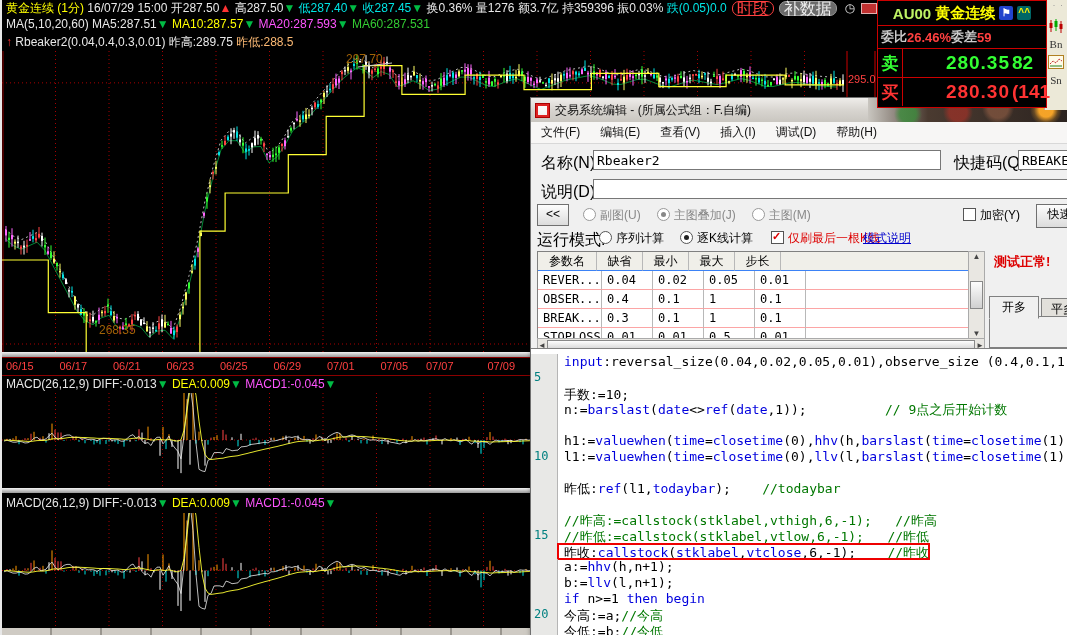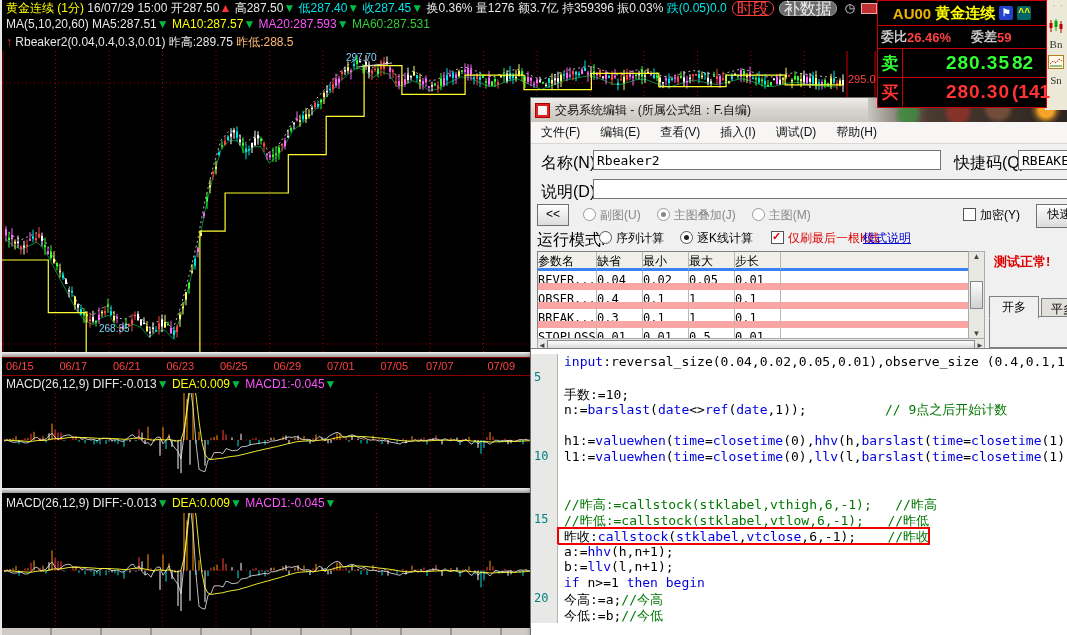--- a/index.html
+++ b/index.html
@@ -11,21 +11,21 @@
   .segrow{position:absolute;left:4px;white-space:pre;font-size:12px;line-height:15px;display:flex;align-items:center;}
   .segrow span{white-space:pre;}
   .badge{font-size:16px;border-radius:7px;padding:0 4px;margin-left:5px;line-height:13px;}
   .badge.red{color:#ff4040;border:1px solid #ff4040;}
   .badge.gray{color:#eee;background:#6b6b6b;border:1px solid #999;}
   .ibar-icon{margin-left:6px;font-size:12px;line-height:13px;}
   #icon-chip{display:inline-block;width:14px;height:9px;background:#c03030;border:1px solid #e0b0b0;margin-left:6px;}
   #icon-split{color:#ff4040;font-size:12px;margin-left:8px;}
   #icon-downarrow{color:#ff3030;font-weight:bold;margin-left:8px;}
   #icon-clock{color:#ddd;margin-left:8px;}
-  .chart-label{position:absolute;font-size:10px;color:#7dd3fc;z-index:3;}
+  .chart-label{position:absolute;font-size:12px;color:#a16207;z-index:3;}
   #axis-price{color:#ff4040;font-size:11px;}
   .sep3d{position:absolute;left:0;width:875px;height:5px;background:linear-gradient(#f2f2f2,#9a9a9a);z-index:2;}
   #dates{position:absolute;left:0;top:357px;width:875px;height:17px;border-top:1px solid #8b0000;border-bottom:1px solid #8b0000;z-index:2;}
   #dates span{position:absolute;top:2px;font-size:11px;color:#ff4040;}
   #bottom-strip{position:absolute;left:0;top:628px;width:532px;height:7px;z-index:2;
      background:repeating-linear-gradient(90deg,#cfcbc4 0 48px,#9a968f 48px 50px);}
   svg.chart{position:absolute;left:0;z-index:1;}
   
   #quote-panel{position:absolute;left:877px;top:0;width:168px;height:106px;background:#000;
      border:1px solid #cc0000;z-index:30;font-weight:bold;}
@@ -78,22 +78,22 @@
      vertical-align:-2px;margin-right:4px;position:relative;font-size:11px;line-height:11px;text-align:center;font-weight:bold;}
   .cb.checked::after{content:"✓";position:absolute;left:0;top:-1px;}
   .opt{margin-right:16px;font-size:12px;white-space:nowrap;}
   .opt.dis{color:#888;margin-top:48px;}
   #mode-help{color:#0000cc;text-decoration:underline;font-size:12px;}
   
   #ptable{position:absolute;left:6px;top:153px;width:430px;height:86px;background:#fff;
      border:1px solid #808080;overflow:hidden;font:12px "DejaVu Sans Mono",monospace;}
   .prow{display:flex;height:19px;line-height:19px;}
   .prow.hdr{background:#f0efe9;font-family:"Liberation Sans",sans-serif;}
-  .pcell{border-right:1px solid #b8b8b8;border-bottom:7px solid #fca5a5;overflow:hidden;white-space:nowrap;}
-  .prow.hdr .pcell{border-bottom:3px solid #3b82f6;text-align:left;padding-left:0;}
+  .pcell{border-right:1px solid #b8b8b8;border-bottom:1px solid #fca5a5;padding-left:5px;overflow:hidden;white-space:nowrap;}
+  .prow.hdr .pcell{border-bottom:1px solid #3b82f6;text-align:center;padding-left:0;}
   .c0{width:58px;} .c1,.c2,.c3,.c4{width:45px;} .cfill{flex:1;border-right:none;}
   .vscroll{position:absolute;left:437px;top:153px;width:15px;height:86px;background:#e9e7e2;border:1px solid #aaa;
      display:flex;flex-direction:column;justify-content:space-between;align-items:center;font-size:8px;color:#444;}
   .vscroll .thumb{width:11px;height:26px;background:linear-gradient(#fdfdfd,#d0d0d0);border:1px solid #888;}
   .hscroll{position:absolute;left:6px;top:240px;width:446px;height:13px;background:#e9e7e2;border:1px solid #aaa;
      display:flex;justify-content:space-between;align-items:center;font-size:8px;color:#444;}
   .hscroll .thumb{height:9px;flex:1;margin:0 1px;background:linear-gradient(#fdfdfd,#d0d0d0);border:1px solid #888;}
   #test-status{position:absolute;left:463px;top:155px;color:#dd0000;font-weight:bold;font-size:13px;}
   .tab{position:absolute;top:198px;height:21px;border:1px solid #808080;border-bottom:none;background:#f0f0f0;
      font-size:12px;text-align:center;line-height:21px;}
@@ -1219,29 +1219,29 @@
       <line x1="869" y1="57.5" x2="869" y2="52.51739021901041" stroke="#ff4444" stroke-width="1"></line>
       <line x1="872" y1="57.5" x2="872" y2="56.55082145195454" stroke="#ff9900" stroke-width="1"></line>
       <path d="M2,58.8L5,57.7L8,59.0L11,60.1L14,60.1L17,59.2L20,59.7L23,61.1L26,60.9L29,58.8L32,55.2L35,54.1L38,57.4L41,57.4L44,56.2L47,52.2L50,49.1L53,53.9L56,56.9L59,54.8L62,52.3L65,51.4L68,51.4L71,54.2L74,54.2L77,54.4L80,56.5L83,55.6L86,56.9L89,56.6L92,56.9L95,58.5L98,56.5L101,55.4L104,55.7L107,56.1L110,57.6L113,57.4L116,57.0L119,59.0L122,59.0L125,55.8L128,52.5L131,51.0L134,55.4L137,53.1L140,58.6L143,61.6L146,60.7L149,64.2L152,57.4L155,54.2L158,54.1L161,62.2L164,57.7L167,52.7L170,62.7L173,67.4L176,71.5L179,80.5L182,52.4L185,15.8L188,-11.0L191,17.5L194,61.4L197,93.3L200,95.3L203,96.1L206,82.3L209,80.6L212,73.0L215,72.8L218,72.9L221,74.0L224,68.1L227,69.1L230,70.7L233,70.3L236,69.8L239,66.0L242,65.5L245,65.1L248,63.1L251,62.6L254,62.2L257,61.5L260,60.9L263,60.3L266,61.0L269,58.8L272,58.8L275,57.8L278,56.8L281,55.9L284,54.7L287,53.8L290,54.5L293,53.4L296,54.0L299,56.2L302,57.3L305,56.6L308,57.1L311,59.2L314,57.0L317,53.2L320,54.4L323,58.7L326,53.8L329,51.4L332,49.5L335,48.2L338,49.6L341,53.8L344,53.5L347,52.2L350,51.3L353,52.2L356,54.4L359,55.5L362,54.4L365,56.4L368,57.6L371,57.3L374,57.4L377,58.8L380,57.7L383,58.5L386,58.8L389,60.3L392,60.8L395,61.7L398,62.3L401,60.1L404,60.8L407,59.1L410,59.1L413,57.1L416,58.9L419,58.0L422,58.7L425,57.9L428,56.8L431,56.8L434,56.0L437,57.5L440,57.6L443,55.8L446,57.9L449,58.5L452,57.2L455,58.5L458,59.8L461,58.8L464,56.5L467,60.5L470,62.6L473,58.0L476,62.2L479,59.5L482,59.8L485,60.4L488,62.9L491,59.6L494,57.4L497,59.0L500,58.6L503,58.2L506,58.2L509,57.9L512,59.4L515,58.2L518,56.9L521,57.2L524,57.0L527,57.8L530,56.2L533,56.0L536,57.1L539,59.8L542,62.3L545,61.4L548,57.1L551,54.2L554,58.0L557,57.2L560,59.2L563,58.6L566,58.4L569,59.4L572,59.4L575,60.5L578,59.4L581,59.1L584,59.3L587,60.4L590,58.3L593,59.1L596,60.4L599,59.4L602,60.0L605,60.6L608,61.1L611,60.8L614,61.9L617,61.4L620,59.3L623,59.6L626,58.2L629,56.4L632,56.0L635,57.8L638,57.2L641,57.7L644,58.6L647,58.3L650,57.6L653,56.4L656,55.3L659,55.4L662,57.1L665,57.6L668,56.1L671,56.6L674,58.4L677,58.6L680,57.5L683,56.2L686,55.5L689,57.2L692,55.6L695,56.8L698,56.3L701,58.1L704,59.6L707,59.1L710,59.1L713,58.4L716,57.0L719,57.6L722,58.4L725,56.8L728,56.7L731,58.5L734,58.4L737,58.8L740,57.4L743,57.9L746,59.5L749,57.8L752,58.3L755,59.1L758,59.2L761,60.7L764,61.3L767,63.1L770,60.3L773,60.3L776,61.2L779,63.4L782,61.3L785,62.1L788,59.5L791,58.6L794,59.1L797,60.2L800,59.7L803,58.2L806,56.8L809,55.8L812,55.6L815,55.1L818,55.6L821,56.4L824,55.4L827,54.7L830,56.7L833,57.3L836,56.6L839,58.0L842,59.1L845,59.0L848,57.0L851,58.0L854,59.5L857,60.5L860,60.2L863,60.4L866,58.8L869,60.2L872,58.3" stroke="#eeeeee" fill="none" stroke-width="0.8"></path>
       <path d="M2,57.7L5,57.7L8,57.8L11,58.1L14,58.4L17,58.5L20,58.7L23,59.0L26,59.2L29,59.2L32,58.8L35,58.2L38,58.1L41,58.1L44,57.8L47,57.2L50,56.2L53,55.9L56,56.0L59,55.8L62,55.4L65,54.8L68,54.4L71,54.3L74,54.2L77,54.2L80,54.4L83,54.5L86,54.7L89,54.9L92,55.1L95,55.4L98,55.5L101,55.5L104,55.5L107,55.5L110,55.7L113,55.9L116,56.0L119,56.3L122,56.6L125,56.5L128,56.0L131,55.4L134,55.3L137,55.0L140,55.4L143,56.1L146,56.6L149,57.5L152,57.5L155,57.1L158,56.7L161,57.4L164,57.4L167,56.8L170,57.5L173,58.5L176,58.9L179,57.2L182,45.5L185,21.7L188,-5.2L191,-14.3L194,2.9L197,34.4L200,60.5L203,75.1L206,80.0L209,81.4L212,81.0L215,80.5L218,80.1L221,79.8L224,78.8L227,78.1L230,77.6L233,77.1L236,76.7L239,75.8L242,74.9L245,74.1L248,73.1L251,72.1L254,71.2L257,70.3L260,69.5L263,68.6L266,67.9L269,67.0L272,66.2L275,65.4L278,64.5L281,63.6L284,62.7L287,61.7L290,60.9L293,60.1L296,59.4L299,59.1L302,58.9L305,58.6L308,58.5L311,58.6L314,58.4L317,57.8L320,57.4L323,57.6L326,57.1L329,56.4L332,55.6L335,54.6L338,54.0L341,53.9L344,53.8L347,53.5L350,53.2L353,53.0L356,53.0L359,53.2L362,53.3L365,53.6L368,54.0L371,54.3L374,54.6L377,55.1L380,55.3L383,55.7L386,56.0L389,56.5L392,57.0L395,57.5L398,58.1L401,58.4L404,58.7L407,58.8L410,58.8L413,58.6L416,58.7L419,58.6L422,58.7L425,58.6L428,58.4L431,58.2L434,58.0L437,57.9L440,57.9L443,57.6L446,57.7L449,57.8L452,57.7L455,57.8L458,58.1L461,58.2L464,58.0L467,58.3L470,58.8L473,58.7L476,59.2L479,59.2L482,59.3L485,59.5L488,60.0L491,60.0L494,59.7L497,59.7L500,59.6L503,59.5L506,59.3L509,59.2L512,59.3L515,59.2L518,58.9L521,58.8L524,58.6L527,58.5L530,58.2L533,58.0L536,57.9L539,58.1L542,58.6L545,59.0L548,58.8L551,58.3L554,58.3L557,58.2L560,58.3L563,58.3L566,58.4L569,58.5L572,58.6L575,58.9L578,59.0L581,59.0L584,59.1L587,59.3L590,59.2L593,59.2L596,59.4L599,59.4L602,59.5L605,59.7L608,59.9L611,60.1L614,60.3L617,60.5L620,60.4L623,60.4L626,60.2L629,59.8L632,59.4L635,59.2L638,59.0L641,58.9L644,58.9L647,58.8L650,58.7L653,58.5L656,58.1L659,57.8L662,57.7L665,57.7L668,57.5L671,57.4L674,57.5L677,57.6L680,57.6L683,57.5L686,57.2L689,57.2L692,57.0L695,57.0L698,56.9L701,57.0L704,57.3L707,57.5L710,57.7L713,57.8L716,57.7L719,57.7L722,57.8L725,57.7L728,57.6L731,57.7L734,57.8L737,57.9L740,57.9L743,57.9L746,58.1L749,58.1L752,58.1L755,58.2L758,58.4L761,58.6L764,59.0L767,59.5L770,59.7L773,59.8L776,60.0L779,60.5L782,60.6L785,60.9L788,60.8L791,60.6L794,60.4L797,60.5L800,60.4L803,60.2L806,59.9L809,59.4L812,59.0L815,58.6L818,58.2L821,58.0L824,57.7L827,57.4L830,57.3L833,57.3L836,57.2L839,57.3L842,57.5L845,57.7L848,57.6L851,57.7L854,57.9L857,58.2L860,58.5L863,58.7L866,58.7L869,58.9L872,58.9" stroke="#ffff33" fill="none" stroke-width="0.9"></path>
     </svg>
   <div id="bottom-strip"></div>
 </div>
 
 <div id="quote-panel">
   <div class="qrow" id="q-title">
-    <span style="color:#eab308">AU00</span>
+    <span style="color:#bef264">AU00</span>
     <span style="color:#ffff00">黄金连续</span>
     <span class="qicon" id="q-icon1">⚑</span>
     <span class="qicon" id="q-icon2">^^</span>
   </div>
   <div class="qrow" id="q-wb">
     <span style="color:#cccccc">委比</span>
     <span style="color:#ff4040">26.46%</span>
-    <span style="color:#cccccc;margin-left:20px">委差</span>
+    <span style="color:#cccccc;margin-left:0">委差</span>
     <span style="color:#ff4040;flex:1;">59</span>
   </div>
   <div class="qrow q-big" style="color:#33ff33">
     <span class="q-side">卖</span>
     <span class="q-price">280.35</span>
     <span class="q-vol">82</span>
   </div>
   <div class="qrow q-big" style="color:#ff3333">
     <span class="q-side">买</span>
     <span class="q-price">280.30</span>
@@ -1362,20 +1362,21 @@
   <div id="code-area">
       <div style="height: 5px; display: flex;"></div>
       <div class="code-line"><span class="lnum"></span><span class="lbody"><span class="tok-k">input</span><span class="tok-p">:reversal_size(0.04,0.02,0.05,0.01),observe_size (0.4,0.1,1,0.1),br</span></span></div>
       <div class="code-line"><span class="lnum">5</span><span class="lbody"></span></div>
       <div class="code-line"><span class="lnum"></span><span class="lbody"><span class="tok-p">手数:=10;</span></span></div>
       <div class="code-line"><span class="lnum"></span><span class="lbody"><span class="tok-p">n:=</span><span class="tok-k">barslast</span><span class="tok-p">(</span><span class="tok-k">date</span><span class="tok-p">&lt;&gt;</span><span class="tok-k">ref</span><span class="tok-p">(</span><span class="tok-k">date</span><span class="tok-p">,1));          </span><span class="tok-g">// 9点之后开始计数</span></span></div>
       <div class="code-line"><span class="lnum"></span><span class="lbody"></span></div>
       <div class="code-line"><span class="lnum"></span><span class="lbody"><span class="tok-p">h1:=</span><span class="tok-k">valuewhen</span><span class="tok-p">(</span><span class="tok-k">time</span><span class="tok-p">=</span><span class="tok-k">closetime</span><span class="tok-p">(0),</span><span class="tok-k">hhv</span><span class="tok-p">(h,</span><span class="tok-k">barslast</span><span class="tok-p">(</span><span class="tok-k">time</span><span class="tok-p">=</span><span class="tok-k">closetime</span><span class="tok-p">(1))));</span></span></div>
       <div class="code-line"><span class="lnum">10</span><span class="lbody"><span class="tok-p">l1:=</span><span class="tok-k">valuewhen</span><span class="tok-p">(</span><span class="tok-k">time</span><span class="tok-p">=</span><span class="tok-k">closetime</span><span class="tok-p">(0),</span><span class="tok-k">llv</span><span class="tok-p">(l,</span><span class="tok-k">barslast</span><span class="tok-p">(</span><span class="tok-k">time</span><span class="tok-p">=</span><span class="tok-k">closetime</span><span class="tok-p">(1))));</span></span></div>
       <div class="code-line"><span class="lnum"></span></div>
+      <div class="code-line"><span class="lnum"></span><span class="lbody"><span class="tok-p">昨低:</span><span class="tok-k">ref</span><span class="tok-p">(l1,</span><span class="tok-k">todaybar</span><span class="tok-p">);    </span><span class="tok-g">//todaybar</span></span></div>
       <div class="code-line"><span class="lnum"></span><span class="lbody"></span></div>
       <div class="code-line"><span class="lnum"></span><span class="lbody"><span class="tok-g">//昨高:=callstock(stklabel,vthigh,6,-1);   //昨高</span></span></div>
       <div class="code-line"><span class="lnum">15</span><span class="lbody"><span class="tok-g">//昨低:=callstock(stklabel,vtlow,6,-1);   //昨低</span></span></div>
       <div class="code-line"><span class="lnum"></span><span class="lbody boxed"><span class="tok-p">昨收:</span><span class="tok-k">callstock</span><span class="tok-p">(</span><span class="tok-k">stklabel</span><span class="tok-p">,</span><span class="tok-k">vtclose</span><span class="tok-p">,6,-1);    </span><span class="tok-g">//昨收</span></span></div>
       <div class="code-line"><span class="lnum"></span><span class="lbody"><span class="tok-p">a:=</span><span class="tok-k">hhv</span><span class="tok-p">(h,n+1);</span></span></div>
       <div class="code-line"><span class="lnum"></span><span class="lbody"><span class="tok-p">b:=</span><span class="tok-k">llv</span><span class="tok-p">(l,n+1);</span></span></div>
       <div class="code-line"><span class="lnum"></span><span class="lbody"><span class="tok-k">if</span><span class="tok-p"> n&gt;=1 </span><span class="tok-k">then</span><span class="tok-p"> </span><span class="tok-k">begin</span></span></div>
       <div class="code-line"><span class="lnum">20</span><span class="lbody"><span class="tok-p">今高:=a;</span><span class="tok-g">//今高</span></span></div>
       <div class="code-line"><span class="lnum"></span><span class="lbody"><span class="tok-p">今低:=b;</span><span class="tok-g">//今低</span></span></div>
     </div>

